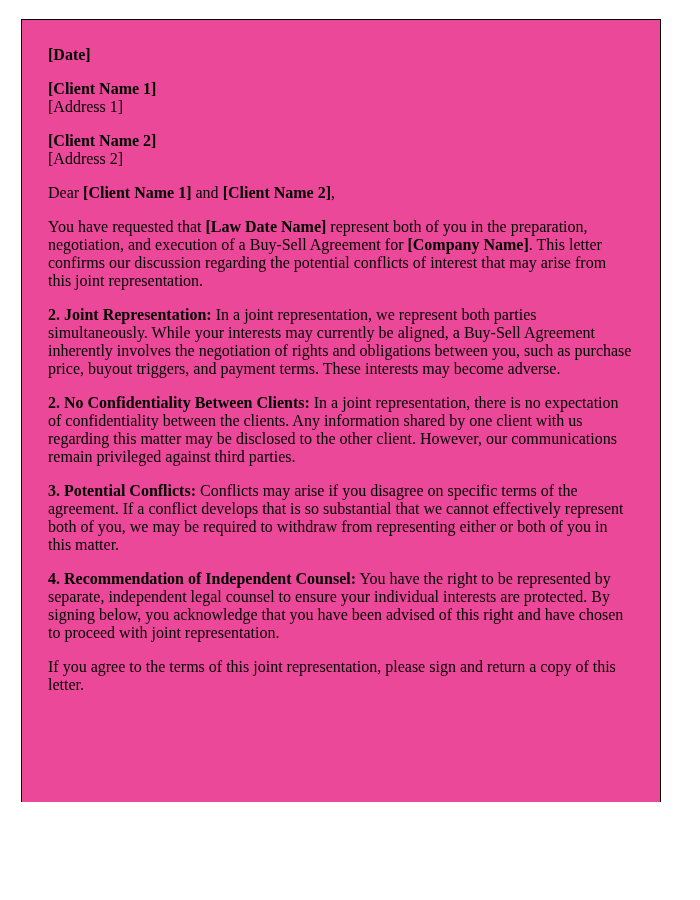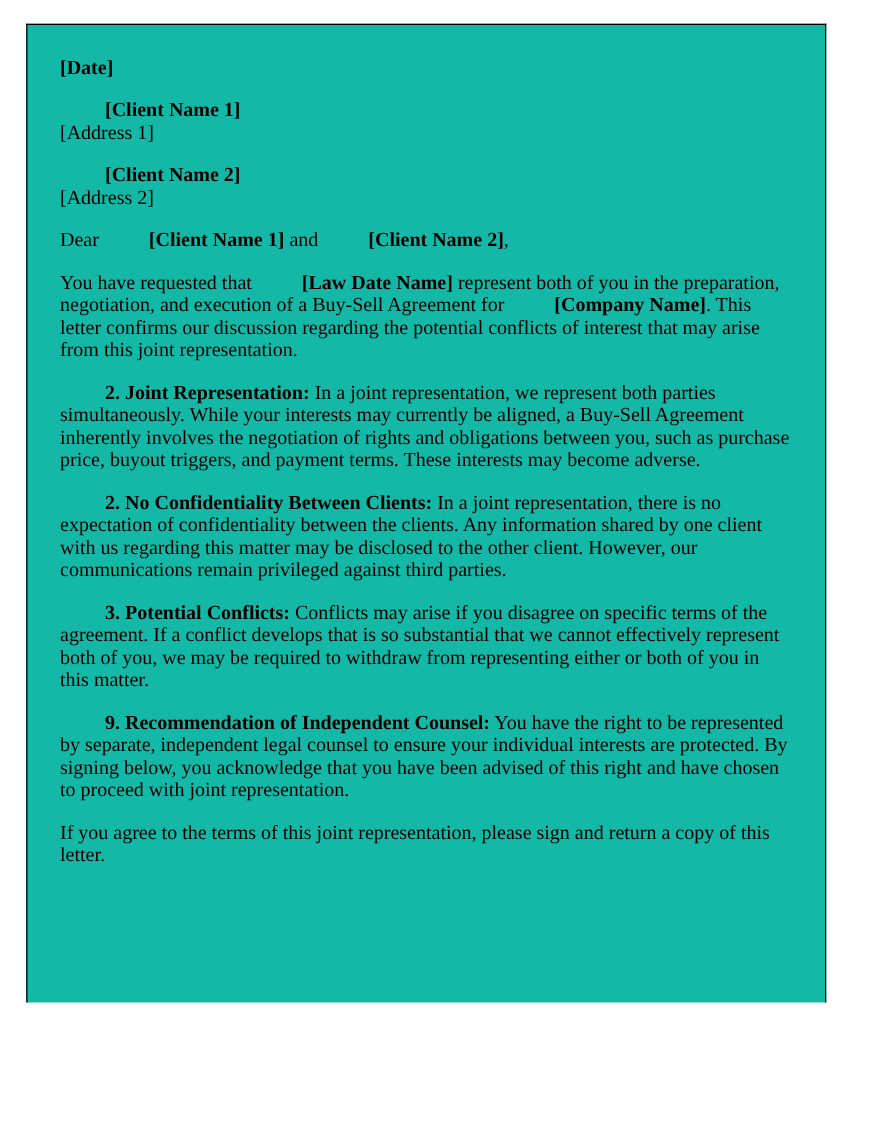--- a/index.html
+++ b/index.html
@@ -19,28 +19,28 @@
   .page {
     position: absolute;
     left: 21px;
     top: 19px;
     width: 640px;
     height: 783px;
     box-sizing: border-box;
     border: 1px solid #000000;
     border-bottom: none;
     padding: 10px 28px 0 26px;
-    background: #14b8a6;
+    background: #ec4899;
     overflow: hidden;
   }
   .page p {
     margin: 16px 0;
     line-height: 18px;
   }
-  .b { font-weight: bold; margin-left: 36px; }
+  .b { font-weight: bold; }
 </style>
 </head>
 <body>
 
 <div class="page">
 
   <p class="b">[Date]</p>
 
   <p><span class="b">[Client Name 1]</span><br><span>[Address 1]</span></p>
 
@@ -50,18 +50,18 @@
   <p><span>Dear </span><span class="b">[Client Name 1]</span><span> and </span><span class="b">[Client Name 2]</span><span>,</span></p>
 
   <p><span>You have requested that </span><span class="b">[Law Date Name]</span><span> represent both of you in the preparation, negotiation, and execution of a Buy-Sell Agreement for </span><span class="b">[Company Name]</span><span>. This letter confirms our discussion regarding the potential conflicts of interest that may arise from this joint representation.</span></p>
 
   <p><span class="b">2. Joint Representation:</span><span> In a joint representation, we represent both parties simultaneously. While your interests may currently be aligned, a Buy-Sell Agreement inherently involves the negotiation of rights and obligations between you, such as purchase price, buyout triggers, and payment terms. These interests may become adverse.</span></p>
 
   <p><span class="b">2. No Confidentiality Between Clients:</span><span> In a joint representation, there is no expectation of confidentiality between the clients. Any information shared by one client with us regarding this matter may be disclosed to the other client. However, our communications remain privileged against third parties.</span></p>
 
   <p><span class="b">3. Potential Conflicts:</span><span> Conflicts may arise if you disagree on specific terms of the agreement. If a conflict develops that is so substantial that we cannot effectively represent both of you, we may be required to withdraw from representing either or both of you in this matter.</span></p>
 
-  <p><span class="b">9. Recommendation of Independent Counsel:</span><span> You have the right to be represented by separate, independent legal counsel to ensure your individual interests are protected. By signing below, you acknowledge that you have been advised of this right and have chosen to proceed with joint representation.</span></p>
+  <p><span class="b">4. Recommendation of Independent Counsel:</span><span> You have the right to be represented by separate, independent legal counsel to ensure your individual interests are protected. By signing below, you acknowledge that you have been advised of this right and have chosen to proceed with joint representation.</span></p>
 
 
   <p>If you agree to the terms of this joint representation, please sign and return a copy of this letter.</p>
 
 </div>
 
 </body></html>

